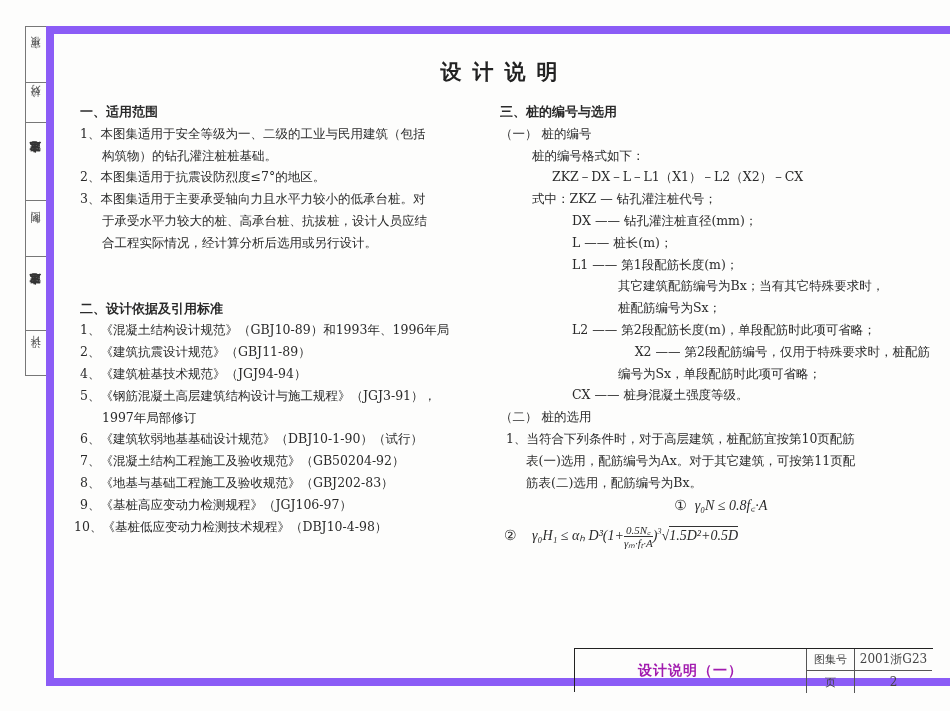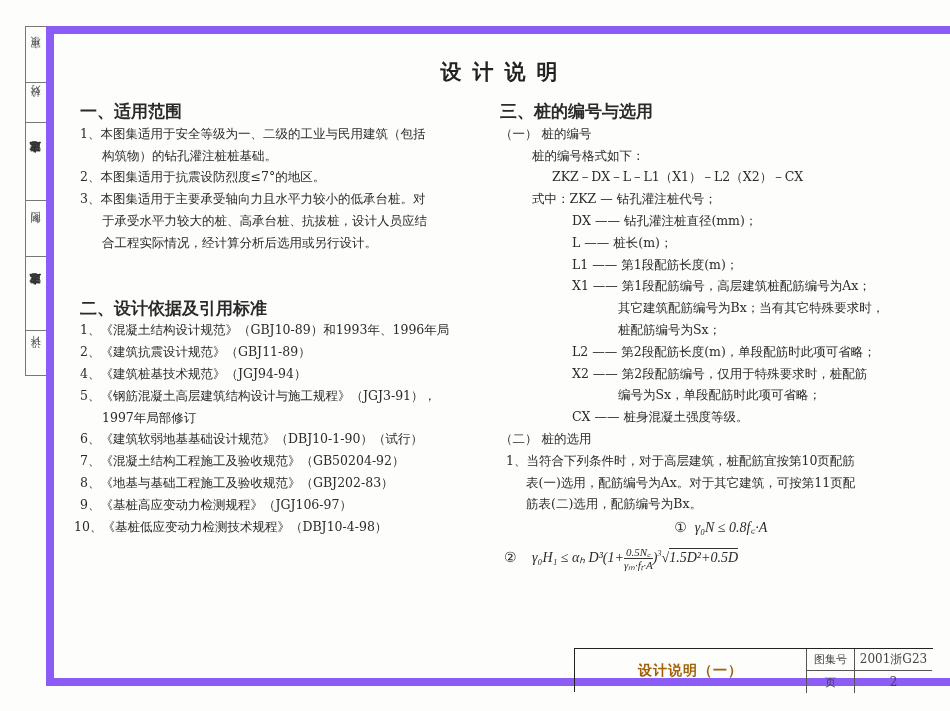--- a/index.html
+++ b/index.html
@@ -13,38 +13,38 @@
                      font-size:10px; color:#555; letter-spacing:3px; }
   .strip-cell span.sig { font-size:11px; font-weight:bold; color:#333; letter-spacing:0; }
   .frame { position:absolute; left:46px; top:26px; width:917px; height:660px;
            border:8px solid #8b5cf6; box-sizing:border-box; }
   .title { position:absolute; left:0; right:0; top:24px; text-align:center;
            font-family:"DejaVu Sans", sans-serif; font-weight:bold; font-size:21px;
            letter-spacing:11px; color:#222; }
   .col { position:absolute; font-size:12.5px; line-height:21.8px; }
   .col-left { left:26px; top:67px; width:420px; }
   .col-right { left:446px; top:67px; width:430px; }
-  .h { font-family:"DejaVu Sans", sans-serif; font-weight:bold; font-size:17px; }
+  .h { font-family:"DejaVu Sans", sans-serif; font-weight:bold; font-size:13px; }
   .item { padding-left:22px; text-indent:-22px; }
   .item.i10 { padding-left:22px; text-indent:-28px; }
   .cont { padding-left:22px; }
   .sp { height:22px; }
   .r-indent1 { padding-left:32px; }
   .r-indent2 { padding-left:52px; }
   .formula { font-family:"Liberation Serif", serif; font-style:italic; font-size:14px; }
   .circ { font-style:normal; display:inline-block; width:28px; padding-left:4px; }
   .frac { display:inline-block; vertical-align:middle; text-align:center; font-size:11px; line-height:12px; }
   .frac .num { border-bottom:1px solid #333; padding:0 2px; display:block; }
   .frac .den { display:block; }
   .sqrt { border-top:1px solid #333; padding-top:1px; }
   .tb { position:absolute; left:520px; top:614px; width:359px; height:44px;
         border-top:1.5px solid #222; border-left:1.5px solid #222; box-sizing:border-box; }
   .tb-name { position:absolute; left:0; top:0; width:232px; height:44px; display:flex;
              align-items:center; justify-content:center; font-family:"DejaVu Sans", sans-serif;
-             font-size:14px; font-weight:bold; letter-spacing:1px; color:#a16207; border-right:1px solid #555; box-sizing:border-box; }
+             font-size:14px; font-weight:bold; letter-spacing:1px; color:#a21caf; border-right:1px solid #555; box-sizing:border-box; }
   .tb-cell { position:absolute; display:flex; align-items:center; justify-content:center;
              font-size:11px; box-sizing:border-box; color:#444; }
   .tb-l1 { left:232px; top:0; width:48px; height:22px; border-right:1px solid #555; border-bottom:1px solid #555; }
   .tb-v1 { left:280px; top:0; width:77px; height:22px; border-bottom:1px solid #555; font-size:12px; }
   .tb-l2 { left:232px; top:22px; width:48px; height:22px; border-right:1px solid #555; }
   .tb-v2 { left:280px; top:22px; width:77px; height:22px; font-size:12px; }
 </style>
 </head>
 <body>
 
@@ -97,25 +97,24 @@
 
   <div class="col col-right">
     <div class="h">三、桩的编号与选用</div>
     <div>（一） 桩的编号</div>
     <div class="r-indent1">桩的编号格式如下：</div>
     <div class="r-indent2">ZKZ－DX－L－L1（X1）－L2（X2）－CX</div>
     <div class="r-indent1"><span>式中：</span><span>ZKZ</span> <span>—</span> <span>钻孔灌注桩代号；</span></div>
     <div style="padding-left:72px;"><span>DX</span> <span>——</span> <span>钻孔灌注桩直径(mm)；</span></div>
     <div style="padding-left:72px;"><span>L</span> <span>——</span> <span>桩长(m)；</span></div>
     <div style="padding-left:72px;"><span>L1</span> <span>——</span> <span>第1段配筋长度(m)；</span></div>
-    <div style="padding-left:72px;"><span>X1</span> <span>——</span> <span>第1段配筋编号，高层建筑桩配筋编号为Ax；</span></div>
     <div style="padding-left:118px;">其它建筑配筋编号为Bx；当有其它特殊要求时，</div>
     <div style="padding-left:118px;">桩配筋编号为Sx；</div>
     <div style="padding-left:72px;"><span>L2</span> <span>——</span> <span>第2段配筋长度(m)，单段配筋时此项可省略；</span></div>
-    <div style="padding-left:72px;"><span>X2</span> <span>——</span> <span>第2段配筋编号，仅用于特殊要求时，桩配筋</span></div>
+    <div style="padding-left:72px;text-align:right;"><span>X2</span> <span>——</span> <span>第2段配筋编号，仅用于特殊要求时，桩配筋</span></div>
     <div style="padding-left:118px;">编号为Sx，单段配筋时此项可省略；</div>
     <div style="padding-left:72px;"><span>CX</span> <span>——</span> <span>桩身混凝土强度等级。</span></div>
     <div>（二） 桩的选用</div>
     <div class="item" style="padding-left:26px;text-indent:-20px;"><span>1、</span><span>当符合下列条件时，对于高层建筑，桩配筋宜按第10页配筋</span></div>
     <div style="padding-left:26px;">表(一)选用，配筋编号为Ax。对于其它建筑，可按第11页配</div>
     <div style="padding-left:26px;">筋表(二)选用，配筋编号为Bx。</div>
     <div class="formula" style="margin-top:2px;text-align:center;"><span class="circ">①</span><span>γ₀N ≤ 0.8f꜀·A</span></div>
     <div class="formula" style="margin-top:4px;">
       <span class="circ">②</span><span>γ₀H₁ ≤ αₕ D³(1+</span><span class="frac"><span class="num">0.5N꜀</span><span class="den">γₘ·fₜ·A</span></span><span>)</span><sup style="font-size:8px;">3</sup>√<span class="sqrt">1.5D²+0.5D</span>
     </div>

